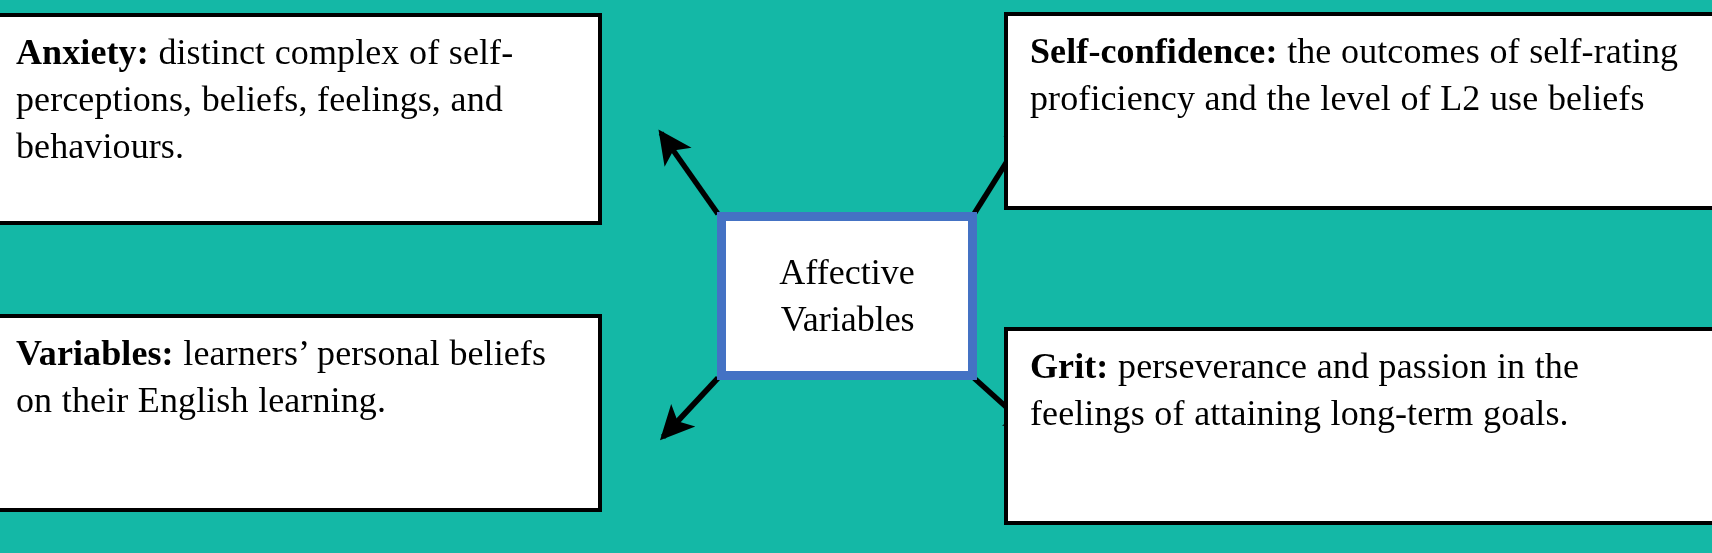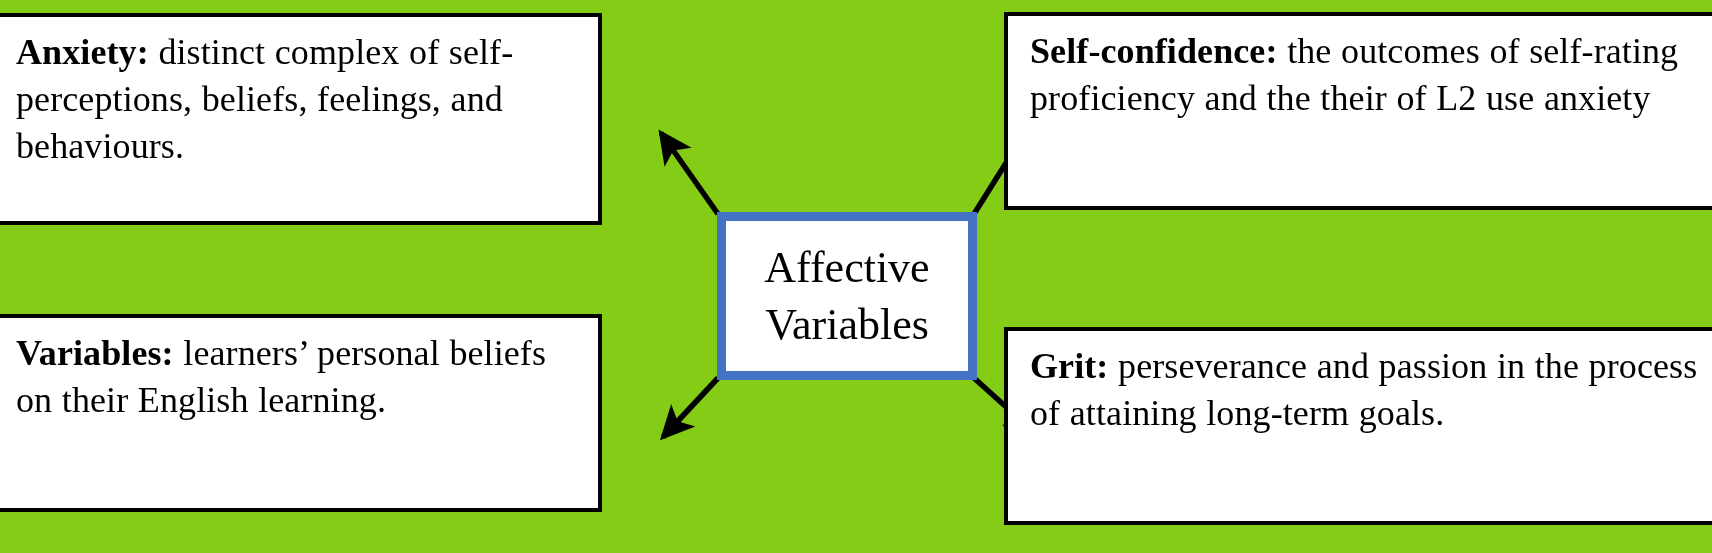--- a/index.html
+++ b/index.html
@@ -8,21 +8,21 @@
     background: #ffffff;
   }
   body {
     font-family: "Liberation Serif", "DejaVu Serif", serif;
     color: #000000;
   }
   #canvas {
     position: relative;
     width: 1712px;
     height: 553px;
-    background: #84cc16;
+    background: #14b8a6;
     overflow: hidden;
   }
 
   
   #arrow-layer {
     position: absolute;
     left: 0; top: 0;
     width: 1712px;
     height: 553px;
     z-index: 1;
@@ -86,23 +86,23 @@
     width: 260px;
     height: 168px;
     background: #ffffff;
     border: 9px solid #4472C4;
     z-index: 3;
     display: flex;
     align-items: center;
     justify-content: center;
   }
   #box-center .center-text {
-    font-size: 44px;
+    font-size: 36px;
     line-height: 1.30;
-    text-align: center;
+    text-align: right;
     white-space: pre-line;
   }
 </style>
 </head>
 <body>
 
 <div id="canvas">
 
   <svg id="arrow-layer" viewBox="0 0 1712 553" width="1712" height="553">
     <defs>
@@ -122,25 +122,25 @@
 
   <div class="node-box" id="box-anxiety">
     <span class="node-text"><b>Anxiety:</b><span> distinct complex of self-perceptions, beliefs, feelings, and behaviours.</span></span>
   </div>
 
   <div class="node-box" id="box-motivation">
     <span class="node-text"><b>Variables:</b><span> learners’ personal beliefs on their English learning.</span></span>
   </div>
 
   <div class="node-box" id="box-selfconfidence">
-    <span class="node-text"><b>Self-confidence:</b><span> the outcomes of self-rating proficiency and the their of L2 use anxiety</span></span>
+    <span class="node-text"><b>Self-confidence:</b><span> the outcomes of self-rating proficiency and the level of L2 use beliefs</span></span>
   </div>
 
   <div class="node-box" id="box-grit">
-    <span class="node-text"><b>Grit:</b><span> perseverance and passion in the process of attaining long-term goals.</span></span>
+    <span class="node-text"><b>Grit:</b><span> perseverance and passion in the feelings of attaining long-term goals.</span></span>
   </div>
 
   <div id="box-center">
     <span class="center-text">Affective
 Variables</span>
   </div>
 
 </div>
 
 </body></html>

